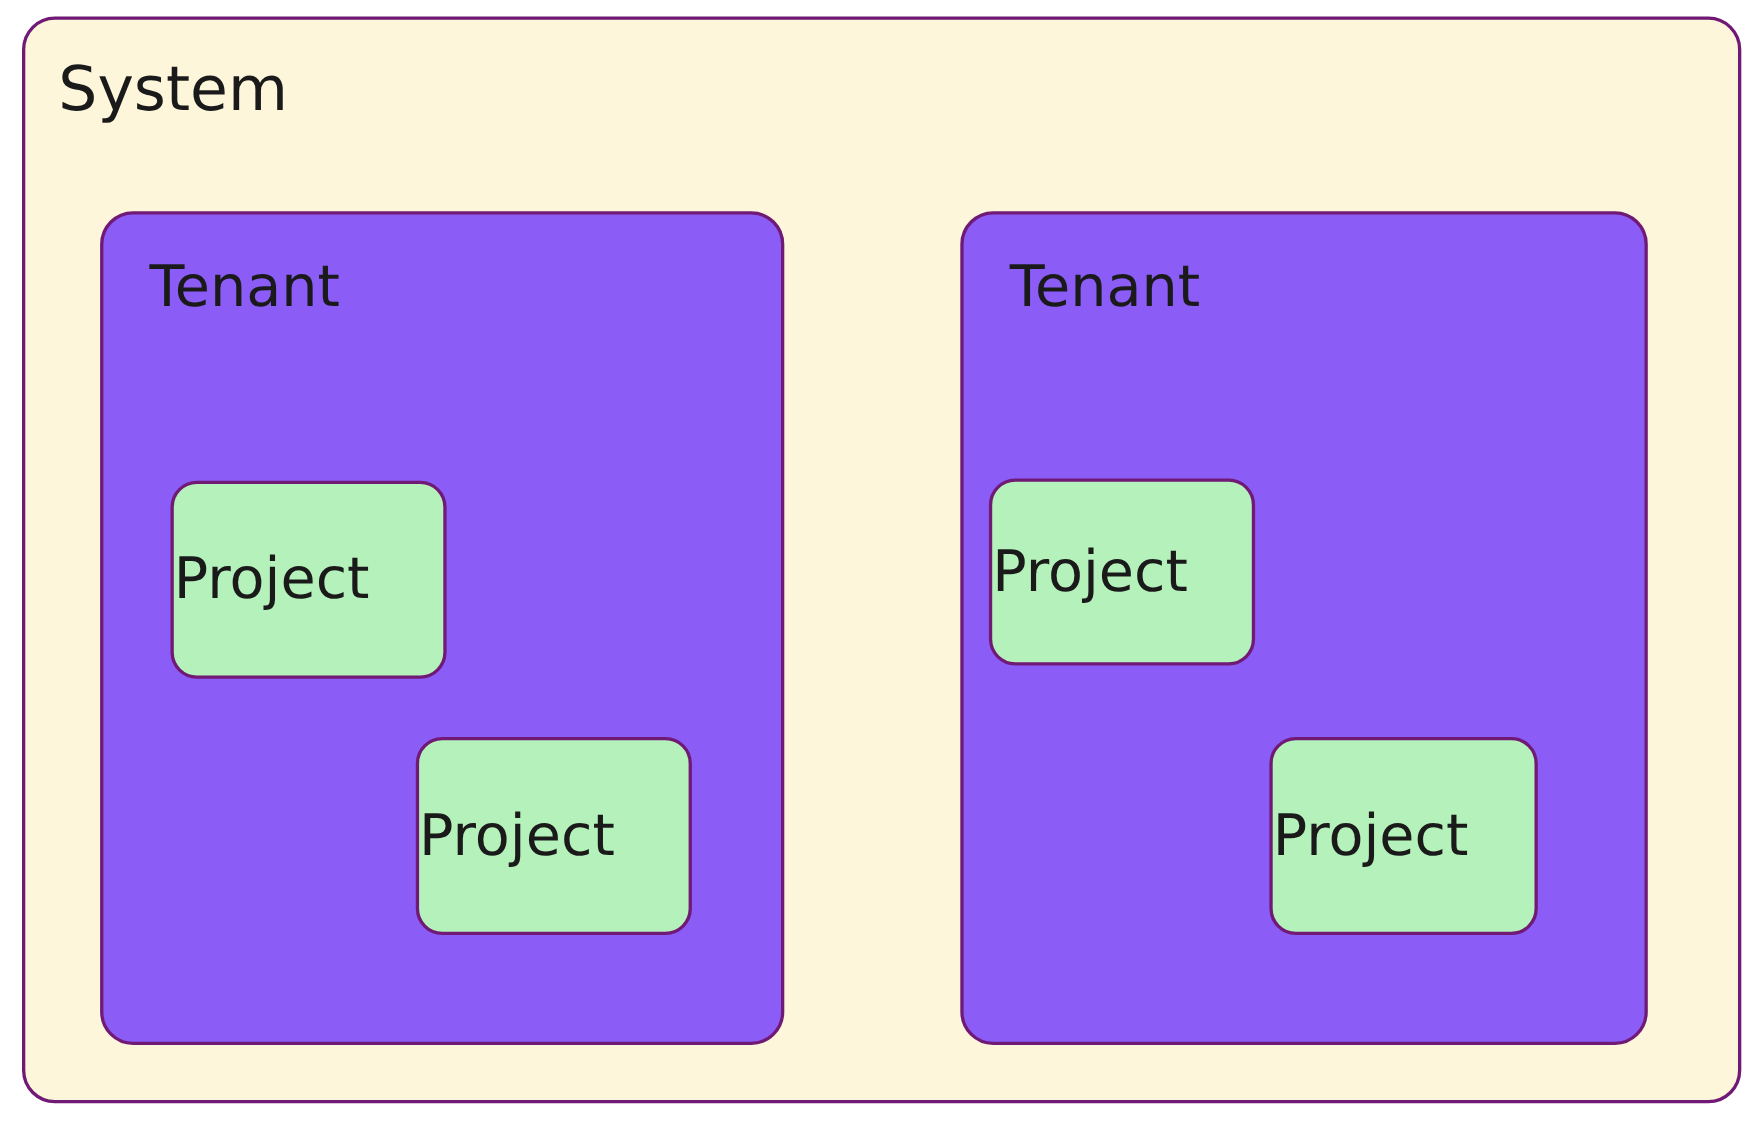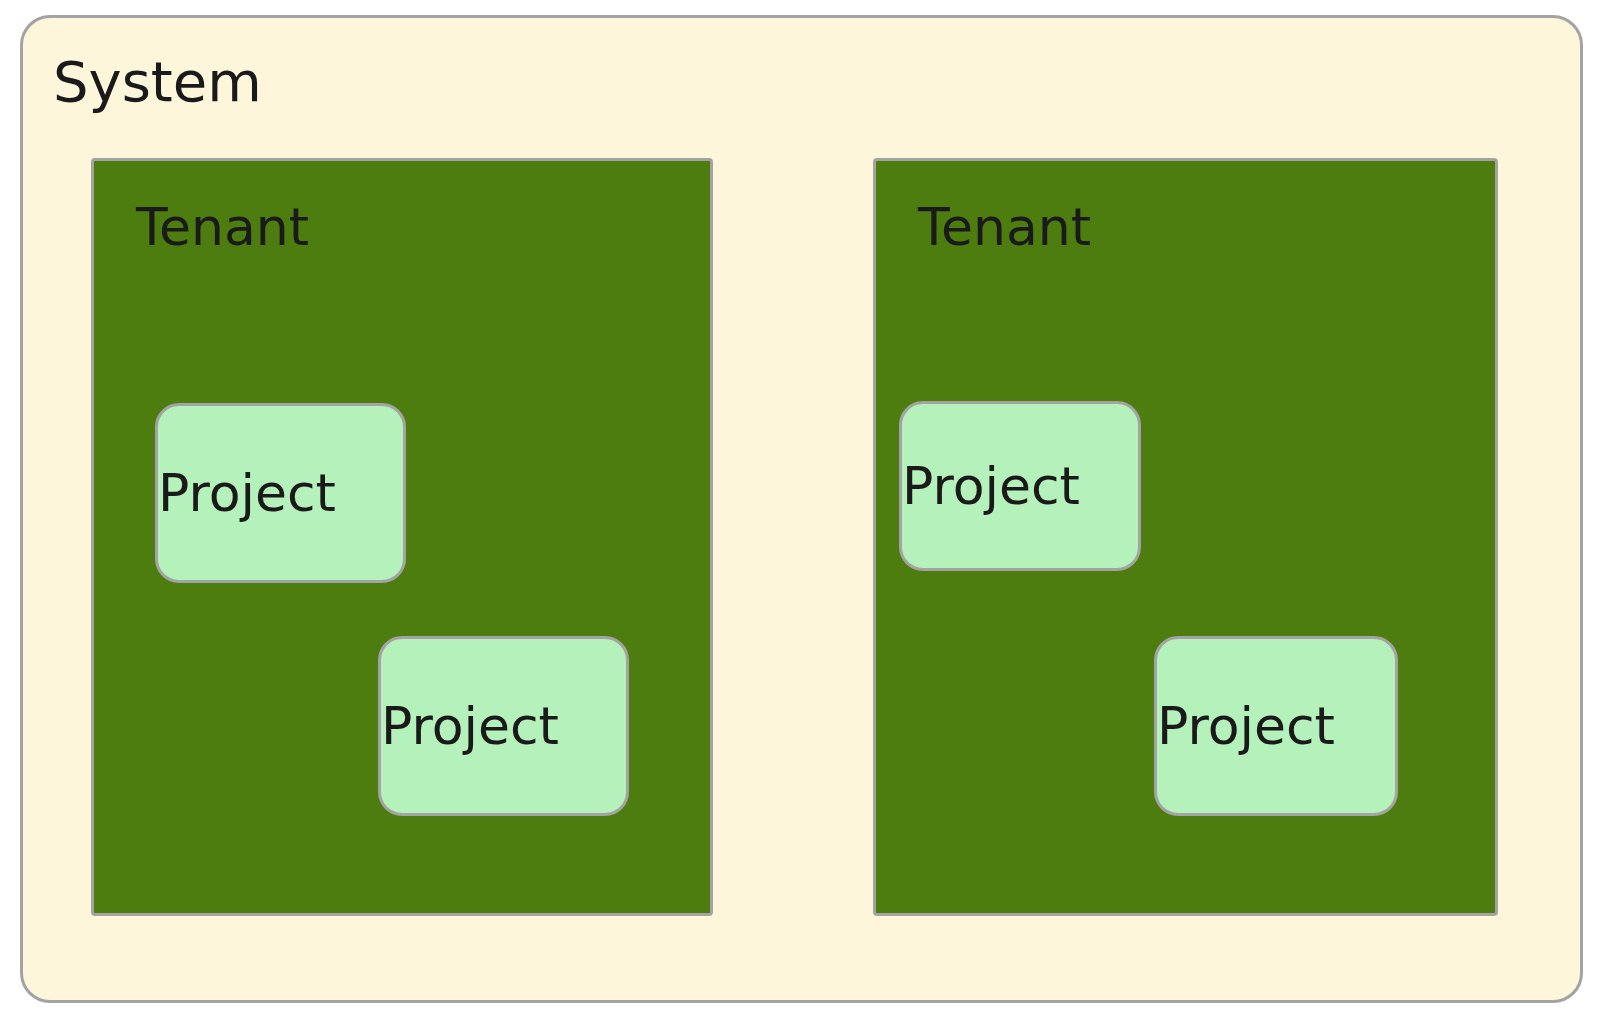--- a/index.html
+++ b/index.html
@@ -19,38 +19,39 @@
     position: relative;
     width: 1600px;
     height: 1023px;
     background: #ffffff;
   }
 
   
   .box {
     position: absolute;
     box-sizing: border-box;
-    border: 3px solid #a3a3a3;
+    border: 3px solid #701a75;
     overflow: visible;
   }
 
   
   .system-box {
     left: 20px;
     top: 15px;
     width: 1563px;
     height: 988px;
     background: #fdf6db;
     border-radius: 30px;
   }
 
   
   .tenant-box {
-    background: #4d7c0f;
-    border-radius: 4px;
+    background: #8b5cf6;
+    border-radius: 30px;
+    margin-top: 34px;
   }
   .tenant-1 {
     left: 68px;   
     top: 140px;   
     width: 622px;
     height: 758px;
   }
   .tenant-2 {
     left: 850px;  
     top: 140px;

